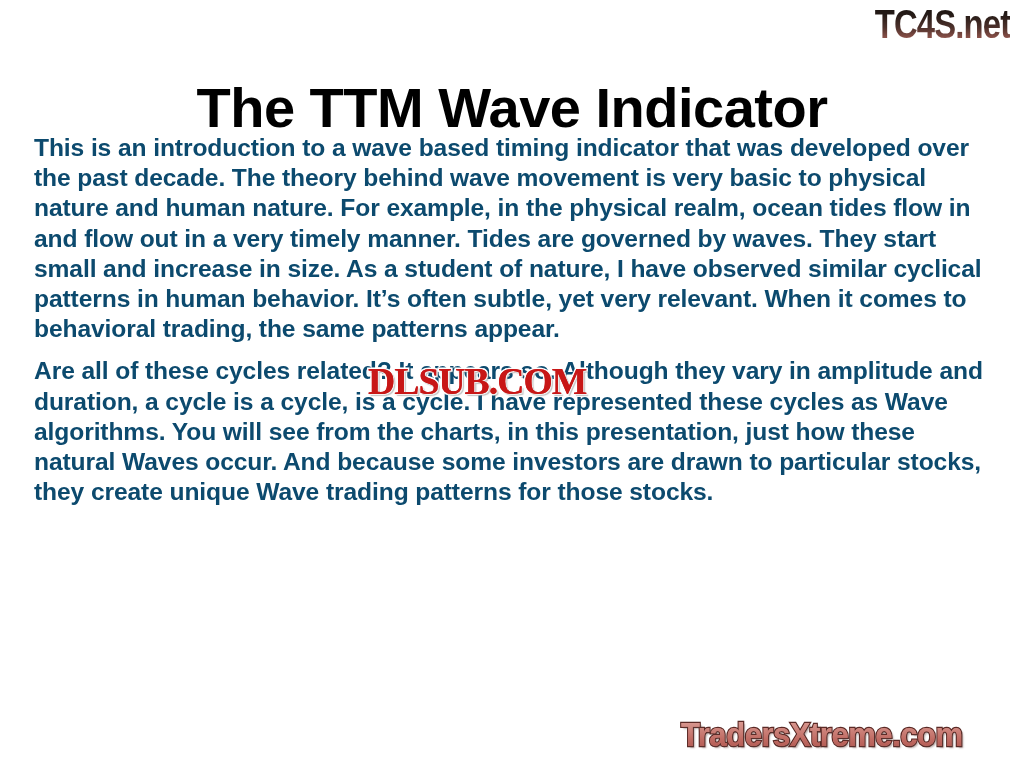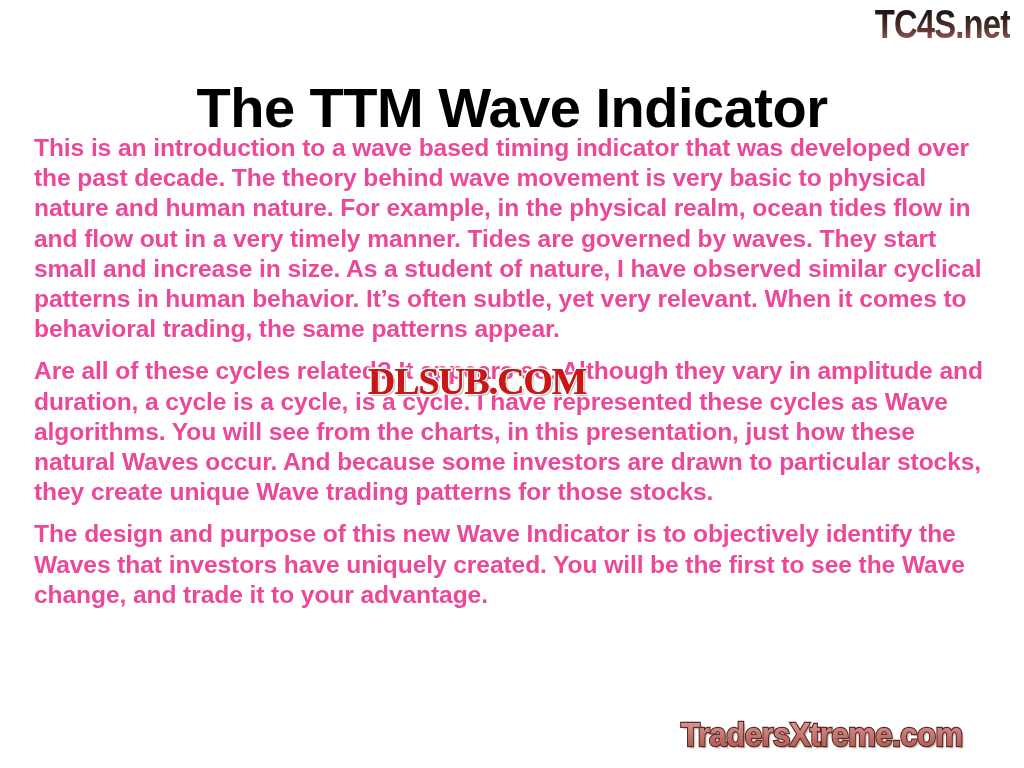--- a/index.html
+++ b/index.html
@@ -62,21 +62,21 @@
   
   #body-copy {
     position: absolute;
     top: 133px;
     left: 34px;
     width: 960px;
     font-family: "Liberation Sans", sans-serif;
     font-weight: bold;
     font-size: 24.6px;
     line-height: 30.2px;
-    color: #ec4899;
+    color: #0c4a6e;
     letter-spacing: -0.1px;
   }
   #body-copy p {
     margin: 0;
   }
   #body-copy .para + .para {
     margin-top: 12px;
   }
 
   
@@ -146,18 +146,17 @@
 </head>
 <body>
 
 <div id="tc4s-logo">TC4S.net</div>
 
 <h1 id="slide-title">The TTM Wave Indicator</h1>
 
 <div id="body-copy">
   <p class="para">This is an introduction to a wave based timing indicator that was developed over the past decade. The theory behind wave movement is very basic to physical nature and human nature. For example, in the physical realm, ocean tides flow in and flow out in a very timely manner. Tides are governed by waves. They start small and increase in size. As a student of nature, I have observed similar cyclical patterns in human behavior. It’s often subtle, yet very relevant. When it comes to behavioral trading, the same patterns appear.</p>
   <p class="para">Are all of these cycles related? It appears so. Although they vary in amplitude and duration, a cycle is a cycle, is a cycle. I have represented these cycles as Wave algorithms. You will see from the charts, in this presentation, just how these natural Waves occur. And because some investors are drawn to particular stocks, they create unique Wave trading patterns for those stocks.</p>
-  <p class="para">The design and purpose of this new Wave Indicator is to objectively identify the Waves that investors have uniquely created. You will be the first to see the Wave change, and trade it to your advantage.</p>
 </div>
 
 <div id="dlsub-watermark">DLSUB.COM<span class="inner">DLSUB.COM</span></div>
 
 <div id="tx-logo">TradersXtreme.com<span class="tx-inner">TradersXtreme.com</span></div>
 
 </body></html>

